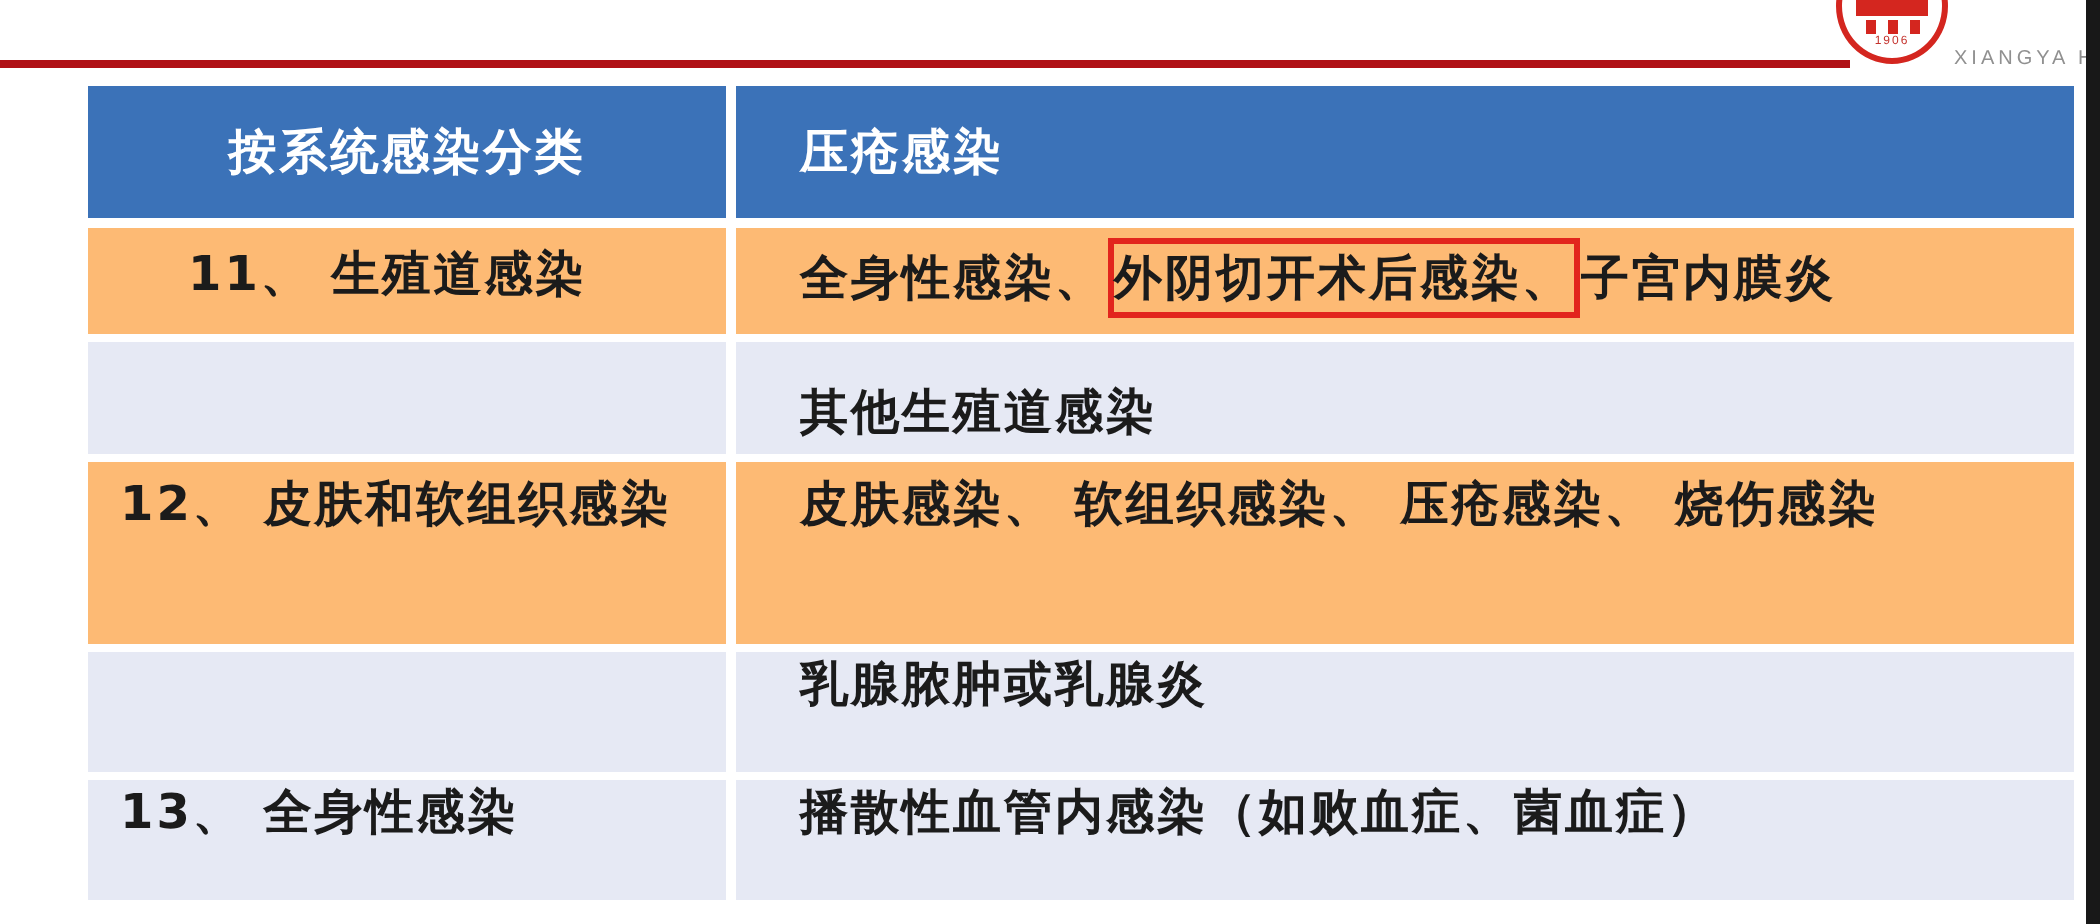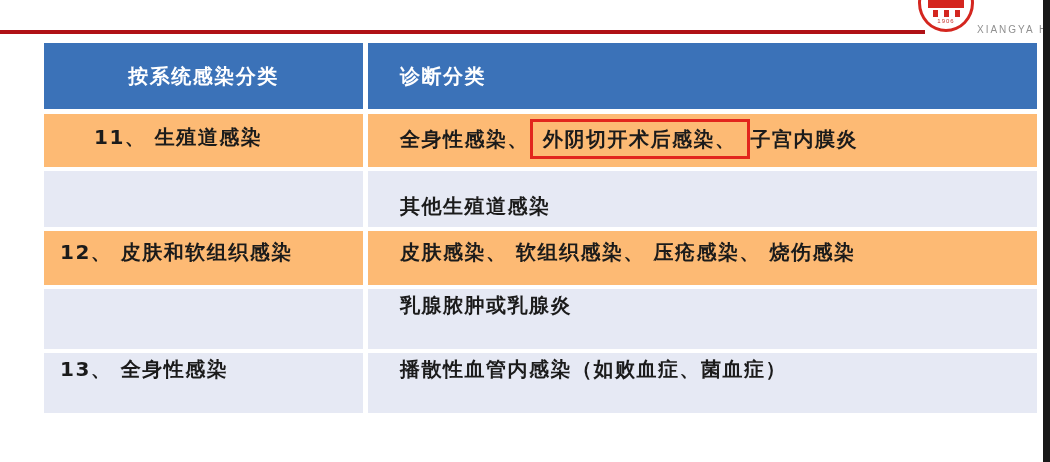--- a/index.html
+++ b/index.html
@@ -54,36 +54,36 @@
     display:flex; align-items:center;
     font-size:29px; font-weight:bold; letter-spacing:4px;
   }
   .header .cell-l { justify-content:center; }
   .header .cell-r { padding-left:9px; }
 
   .shade-dark  { background:#fdba74; }
   .shade-light { background:#e6e9f4; }
 
   .t-row .cell-l, .t-row .cell-r {
-    font-size:20px; font-weight:600; letter-spacing:1.5px; line-height:30px;
+    font-size:24px; font-weight:600; letter-spacing:1.5px; line-height:30px;
   }
   .r1 .cell-l, .r1 .cell-r { height:53px; padding-top:8px; }
   .r2 .cell-l, .r2 .cell-r { height:56px; padding-top:20px; }
-  .r3 .cell-l, .r3 .cell-r { height:54px; padding-top:6px; }
+  .r3 .cell-l, .r3 .cell-r { height:91px; padding-top:6px; }
   .r4 .cell-l, .r4 .cell-r { height:60px; padding-top:1px; }
   .r5 .cell-l, .r5 .cell-r { height:56px; padding-top:3px; }
   .r6 .cell-l, .r6 .cell-r { height:60px; padding-top:1px; }
 
   .r1 .cell-l { padding-left:50px; }
   .r3 .cell-l { padding-left:16px; }
   .r6 .cell-l { padding-left:16px; }
   .t-row .cell-r { padding-left:32px; }
 
   .hl-box {
-    display:inline-block; border:3px solid #e2251d; padding:0 10px;
+    display:inline-block; border:3px solid #e2251d; padding:0 0;
     margin:-3px 1px; line-height:34px;
   }
 </style>
 </head>
 <body>
 
 <div class="accent-line"></div>
 
 <div class="logo">
   <div class="emblem-bar"></div>
@@ -92,21 +92,21 @@
   <div class="emblem-pillar p3"></div>
   <div class="emblem-year">1906</div>
 </div>
 
 <div class="hospital-name">XIANGYA HOSPITAL</div>
 
 <div class="infection-table">
 
   <div class="t-row header">
     <div class="cell-l">按系统感染分类</div>
-    <div class="cell-r">诊断分类</div>
+    <div class="cell-r">压疮感染</div>
   </div>
 
   <div class="t-row r1">
     <div class="cell-l shade-dark">11、 生殖道感染</div>
     <div class="cell-r shade-dark"><span>全身性感染、</span><span class="hl-box">外阴切开术后感染、</span><span>子宫内膜炎</span></div>
   </div>
 
   <div class="t-row r2">
     <div class="cell-l shade-light"></div>
     <div class="cell-r shade-light">其他生殖道感染</div>

